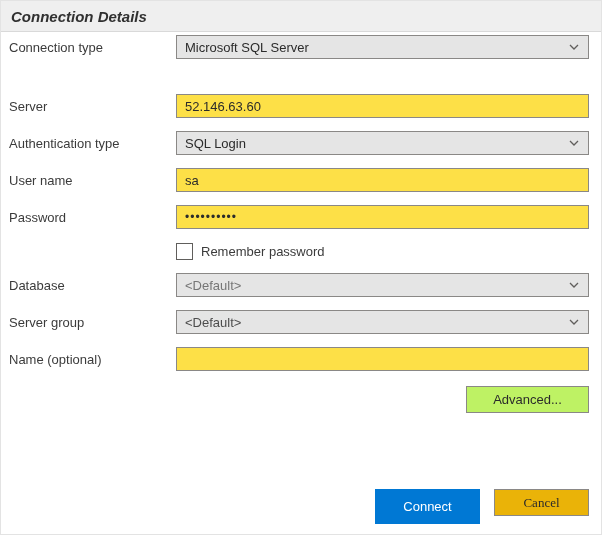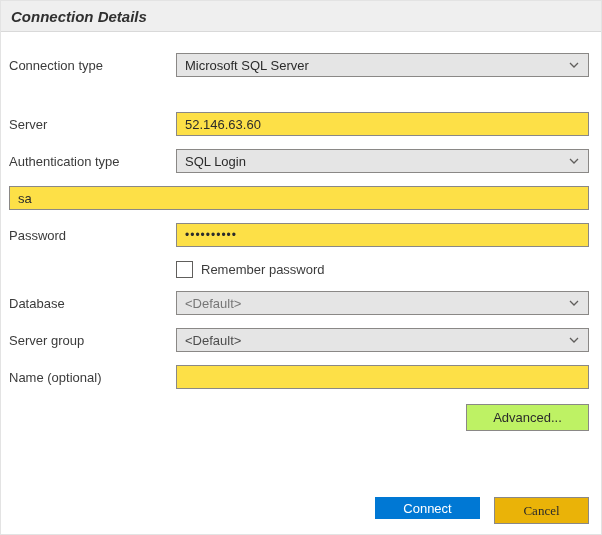--- a/index.html
+++ b/index.html
@@ -25,21 +25,21 @@
     align-items: center;
     padding: 0 10px;
     font-style: italic;
   }
   .dialog-title {
     font-size: 15px;
     font-weight: bold;
     color: #303030;
   }
   .form {
-    padding: 21px 12px 0 8px;
+    padding: 3px 12px 0 8px;
   }
   .row {
     display: flex;
     align-items: center;
     margin-bottom: 13px;
   }
   .row.gap-large { margin-bottom: 35px; }
   .row.gap-med { margin-bottom: 14px; }
   .field-label {
     flex: 0 0 167px;
@@ -111,21 +111,21 @@
     padding: 0 14px;
   }
   .footer {
     position: absolute;
     right: 12px;
     bottom: 10px;
     display: flex;
     gap: 14px;
   }
   .btn-primary {
-    height: 22px;
+    height: 35px;
     min-width: 105px;
     background: #0078d4;
     border: 1px solid #0078d4;
     color: #ffffff;
     padding: 0 16px;
   }
   .btn-cancel {
     height: 27px;
     min-width: 95px;
     background: #eab308;
@@ -175,20 +175,21 @@
           <span class="chevron">
             <svg width="12" height="12" viewBox="0 0 12 12">
                 <polyline points="2,4 6,8 10,4" fill="none" stroke="#605e5c" stroke-width="1.3"></polyline>
               </svg>
           </span>
         </div>
       </div>
     </div>
 
     <div class="row">
+      <span class="field-label">User name</span>
       <div class="control">
         <input class="text-input" type="text" value="sa" style="">
       </div>
     </div>
 
     <div class="row gap-med">
       <span class="field-label">Password</span>
       <div class="control">
         <input class="text-input password-dots" type="text" value="••••••••••" style="">
       </div>

